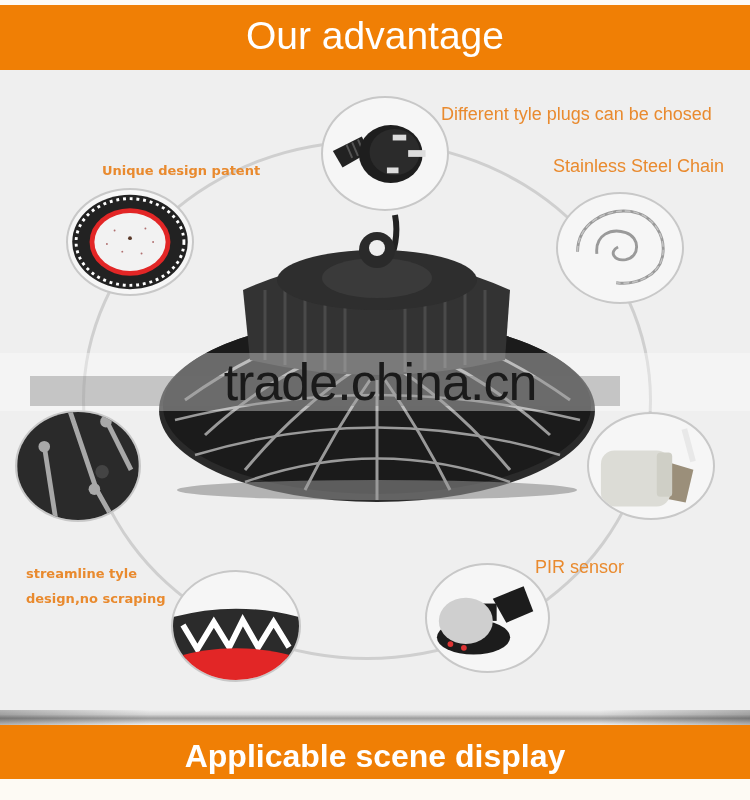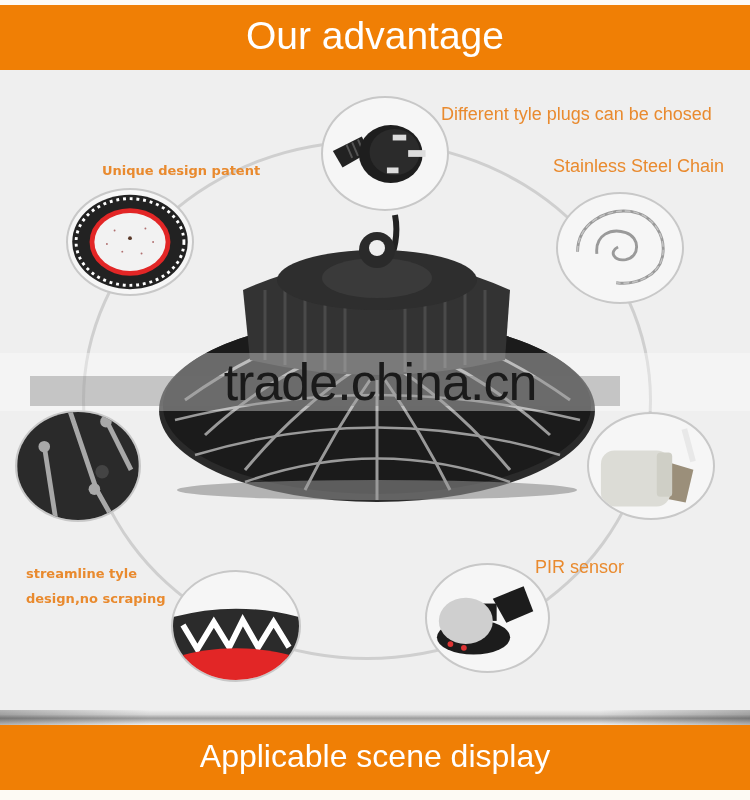--- a/index.html
+++ b/index.html
@@ -4,21 +4,21 @@
 <style>
   * { margin:0; padding:0; box-sizing:border-box; }
   html, body { width:750px; height:800px; overflow:hidden; background:#fdfaf4; }
   body { position:relative; font-family:"Liberation Sans", sans-serif; }
 
   .banner {
     position:absolute; left:0; width:750px;
     color:#fff; text-align:center; font-family:"Liberation Sans", sans-serif;
   }
   .banner-top { top:5px; height:65px; font-size:39px; line-height:62px; }
-  .banner-bottom { top:725px; height:65px; font-size:32px; line-height:62px; }
+  .banner-bottom { top:725px; height:54px; font-size:32px; line-height:62px;font-weight:bold; }
 
   .stage {
     position:absolute; left:0; top:70px; width:750px; height:640px;
     background:#efefef;
   }
   .shadow-strip {
     position:absolute; left:0; top:710px; width:750px; height:15px;
     background:linear-gradient(#eeeeee 0%, #d6d6d6 30%, #9c9c9c 55%, #f2f2f2 100%);
   }
   .shadow-strip::after{

